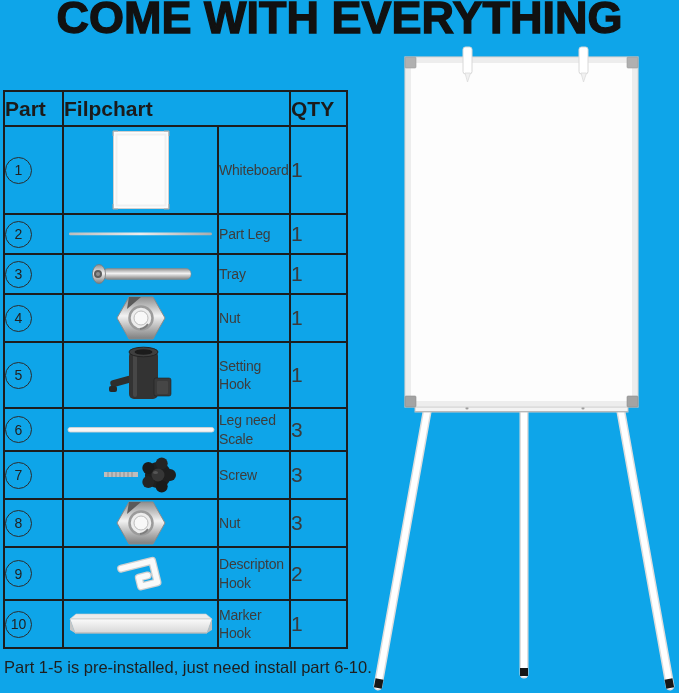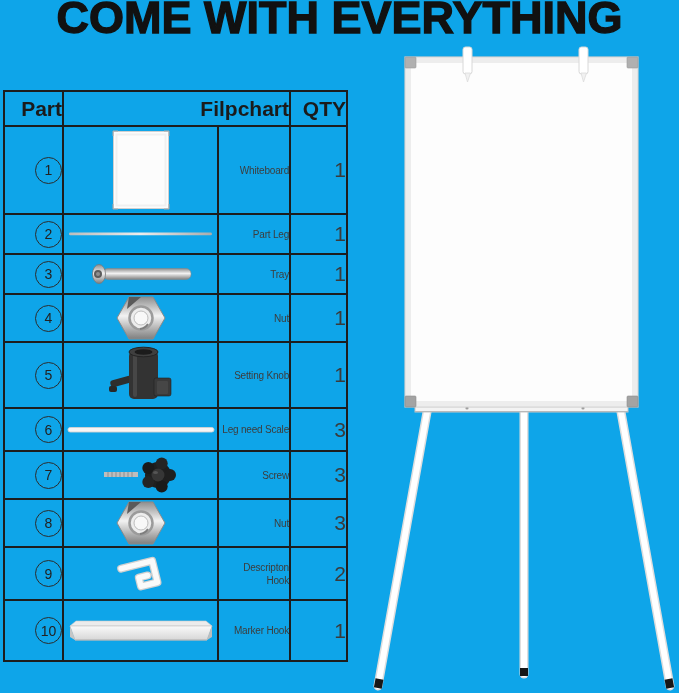--- a/index.html
+++ b/index.html
@@ -7,30 +7,30 @@
         font-family:"Liberation Sans",sans-serif;color:#1d1d1d;}
 
   
   .title{position:absolute;top:-8px;left:0;width:100%;margin:0;text-align:center;
          font-size:45px;font-weight:900;letter-spacing:0px;color:#111;
          -webkit-text-stroke:1.3px #111;white-space:nowrap;}
 
   
   table.parts{position:absolute;left:3px;top:90px;width:343px;border-collapse:collapse;
               table-layout:fixed;}
-  table.parts th,table.parts td{border:2px solid #1d1d1d;padding:0;text-align:right;
+  table.parts th,table.parts td{border:2px solid #1d1d1d;padding:0;text-align:left;
               vertical-align:middle;overflow:hidden;margin-top:44px;}
   th{font-size:21px;font-weight:700;color:#1b1b1b;}
   col.c-part{width:59px;}  col.c-img{width:155px;}
   col.c-desc{width:72px;}  col.c-qty{width:57px;}
-  td.desc{font-size:10px;letter-spacing:-0.2px;color:#3d3d3d;line-height:1.3;padding:0 1px;}
+  td.desc{font-size:14px;letter-spacing:-0.2px;color:#3d3d3d;line-height:1.3;padding:0 1px;}
   td.qty{font-size:21px;color:#3a3a3a;font-weight:400;}
   tr.hdr{height:35px;} tr.r1{height:88px;} tr.r2{height:40px;} tr.r3{height:40px;}
   tr.r4{height:39px;} tr.r5{height:66px;} tr.r6{height:43px;} tr.r7{height:48px;}
-  tr.r8{height:46px;} tr.r9{height:53px;} tr.r10{height:61px;}
+  tr.r8{height:46px;} tr.r9{height:53px;} tr.r10{height:48px;}
   .cnum{display:inline-flex;align-items:center;justify-content:center;
         width:25px;height:25px;border:1.6px solid #2c2c2c;border-radius:50%;
         font-size:14px;color:#222;line-height:1;}
   td.imgcell svg{display:block;margin:0 auto;}
 
   
   .footnote{position:absolute;left:4px;top:658px;font-size:16.5px;color:#1e1e1e;}
 
   
   .easel{position:absolute;left:370px;top:40px;}
@@ -138,21 +138,21 @@
               </g>
           <rect x="4" y="41" width="8" height="6" rx="2" fill="#282828"></rect>
           <rect x="24" y="6" width="29" height="48" rx="5" fill="#333333"></rect>
           <rect x="28" y="9" width="4" height="43" rx="2" fill="#474747"></rect>
           <ellipse cx="38.5" cy="7" rx="14.5" ry="4.8" fill="#3f3f3f" stroke="#242424" stroke-width="1"></ellipse>
           <ellipse cx="38.5" cy="7" rx="9" ry="2.8" fill="#1b1b1b"></ellipse>
           <rect x="49" y="33" width="17" height="18" rx="2" fill="#3a3a3a" stroke="#222" stroke-width="0.6"></rect>
           <rect x="52" y="36" width="11" height="13" rx="1" fill="#464646"></rect>
         </svg>
       </td>
-      <td class="desc">Setting Knob</td>
+      <td class="desc">Setting Hook</td>
       <td class="qty">1</td>
     </tr>
 
     <tr class="r6">
       <td><span class="cnum">6</span></td>
       <td class="imgcell">
         <svg width="148" height="8">
           <rect x="1" y="1.5" width="146" height="4.5" rx="2.2" fill="#f6f6f6" stroke="#d2d2d2" stroke-width="0.9"></rect>
         </svg>
       </td>
@@ -219,20 +219,21 @@
           <path d="M4 8 L9 22 L4 19 Z" fill="#c6c6c6"></path>
           <path d="M9 22 L141 22" stroke="#b5b5b5" stroke-width="1.2"></path>
         </svg>
       </td>
       <td class="desc">Marker Hook</td>
       <td class="qty">1</td>
     </tr>
   </tbody>
     </table>
 
+  <div class="footnote">Part 1-5 is pre-installed, just need install part 6-10.</div>
 
   <svg class="easel" width="309" height="653" viewBox="0 0 309 653">
 
     <g>
       <line x1="57" y1="372" x2="8" y2="646" stroke="#dedede" stroke-width="9" stroke-linecap="round"></line>
       <line x1="57" y1="372" x2="8" y2="646" stroke="#ffffff" stroke-width="6" stroke-linecap="round"></line>
       <line x1="9.5" y1="639" x2="7.8" y2="648" stroke="#161616" stroke-width="8"></line>
     </g>
     <g>
       <line x1="251" y1="372" x2="300" y2="646" stroke="#dedede" stroke-width="9" stroke-linecap="round"></line>

